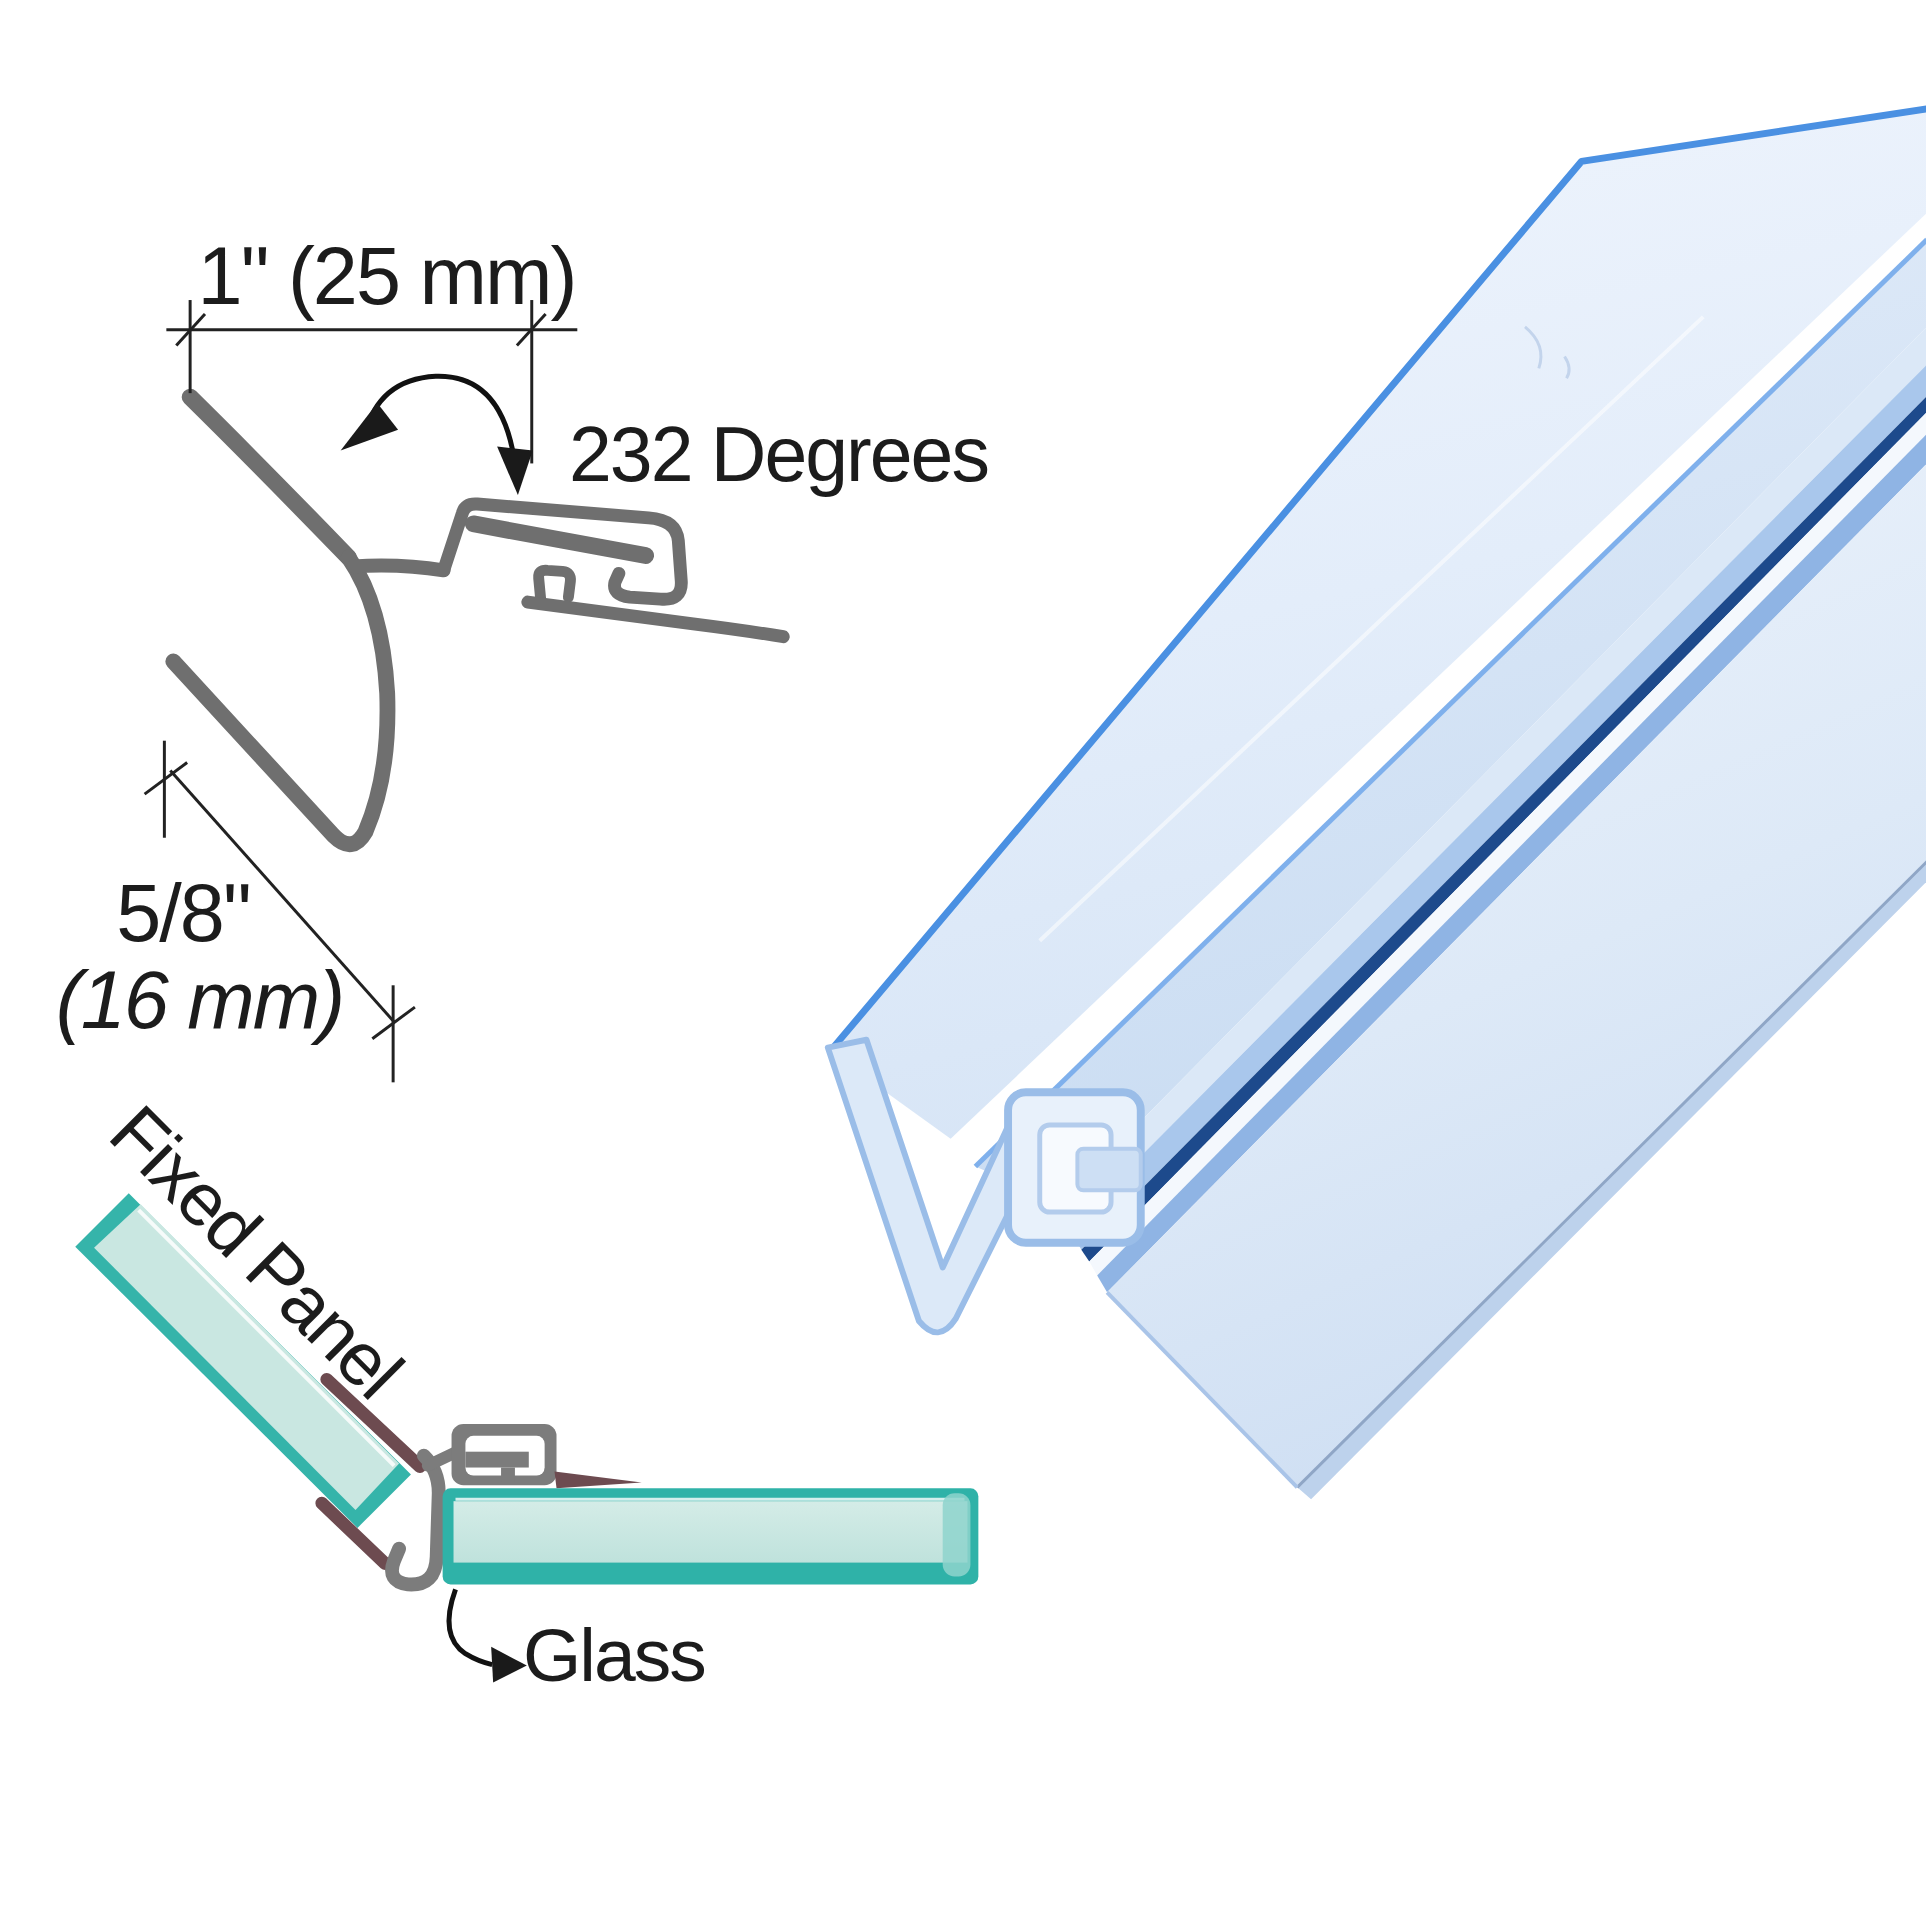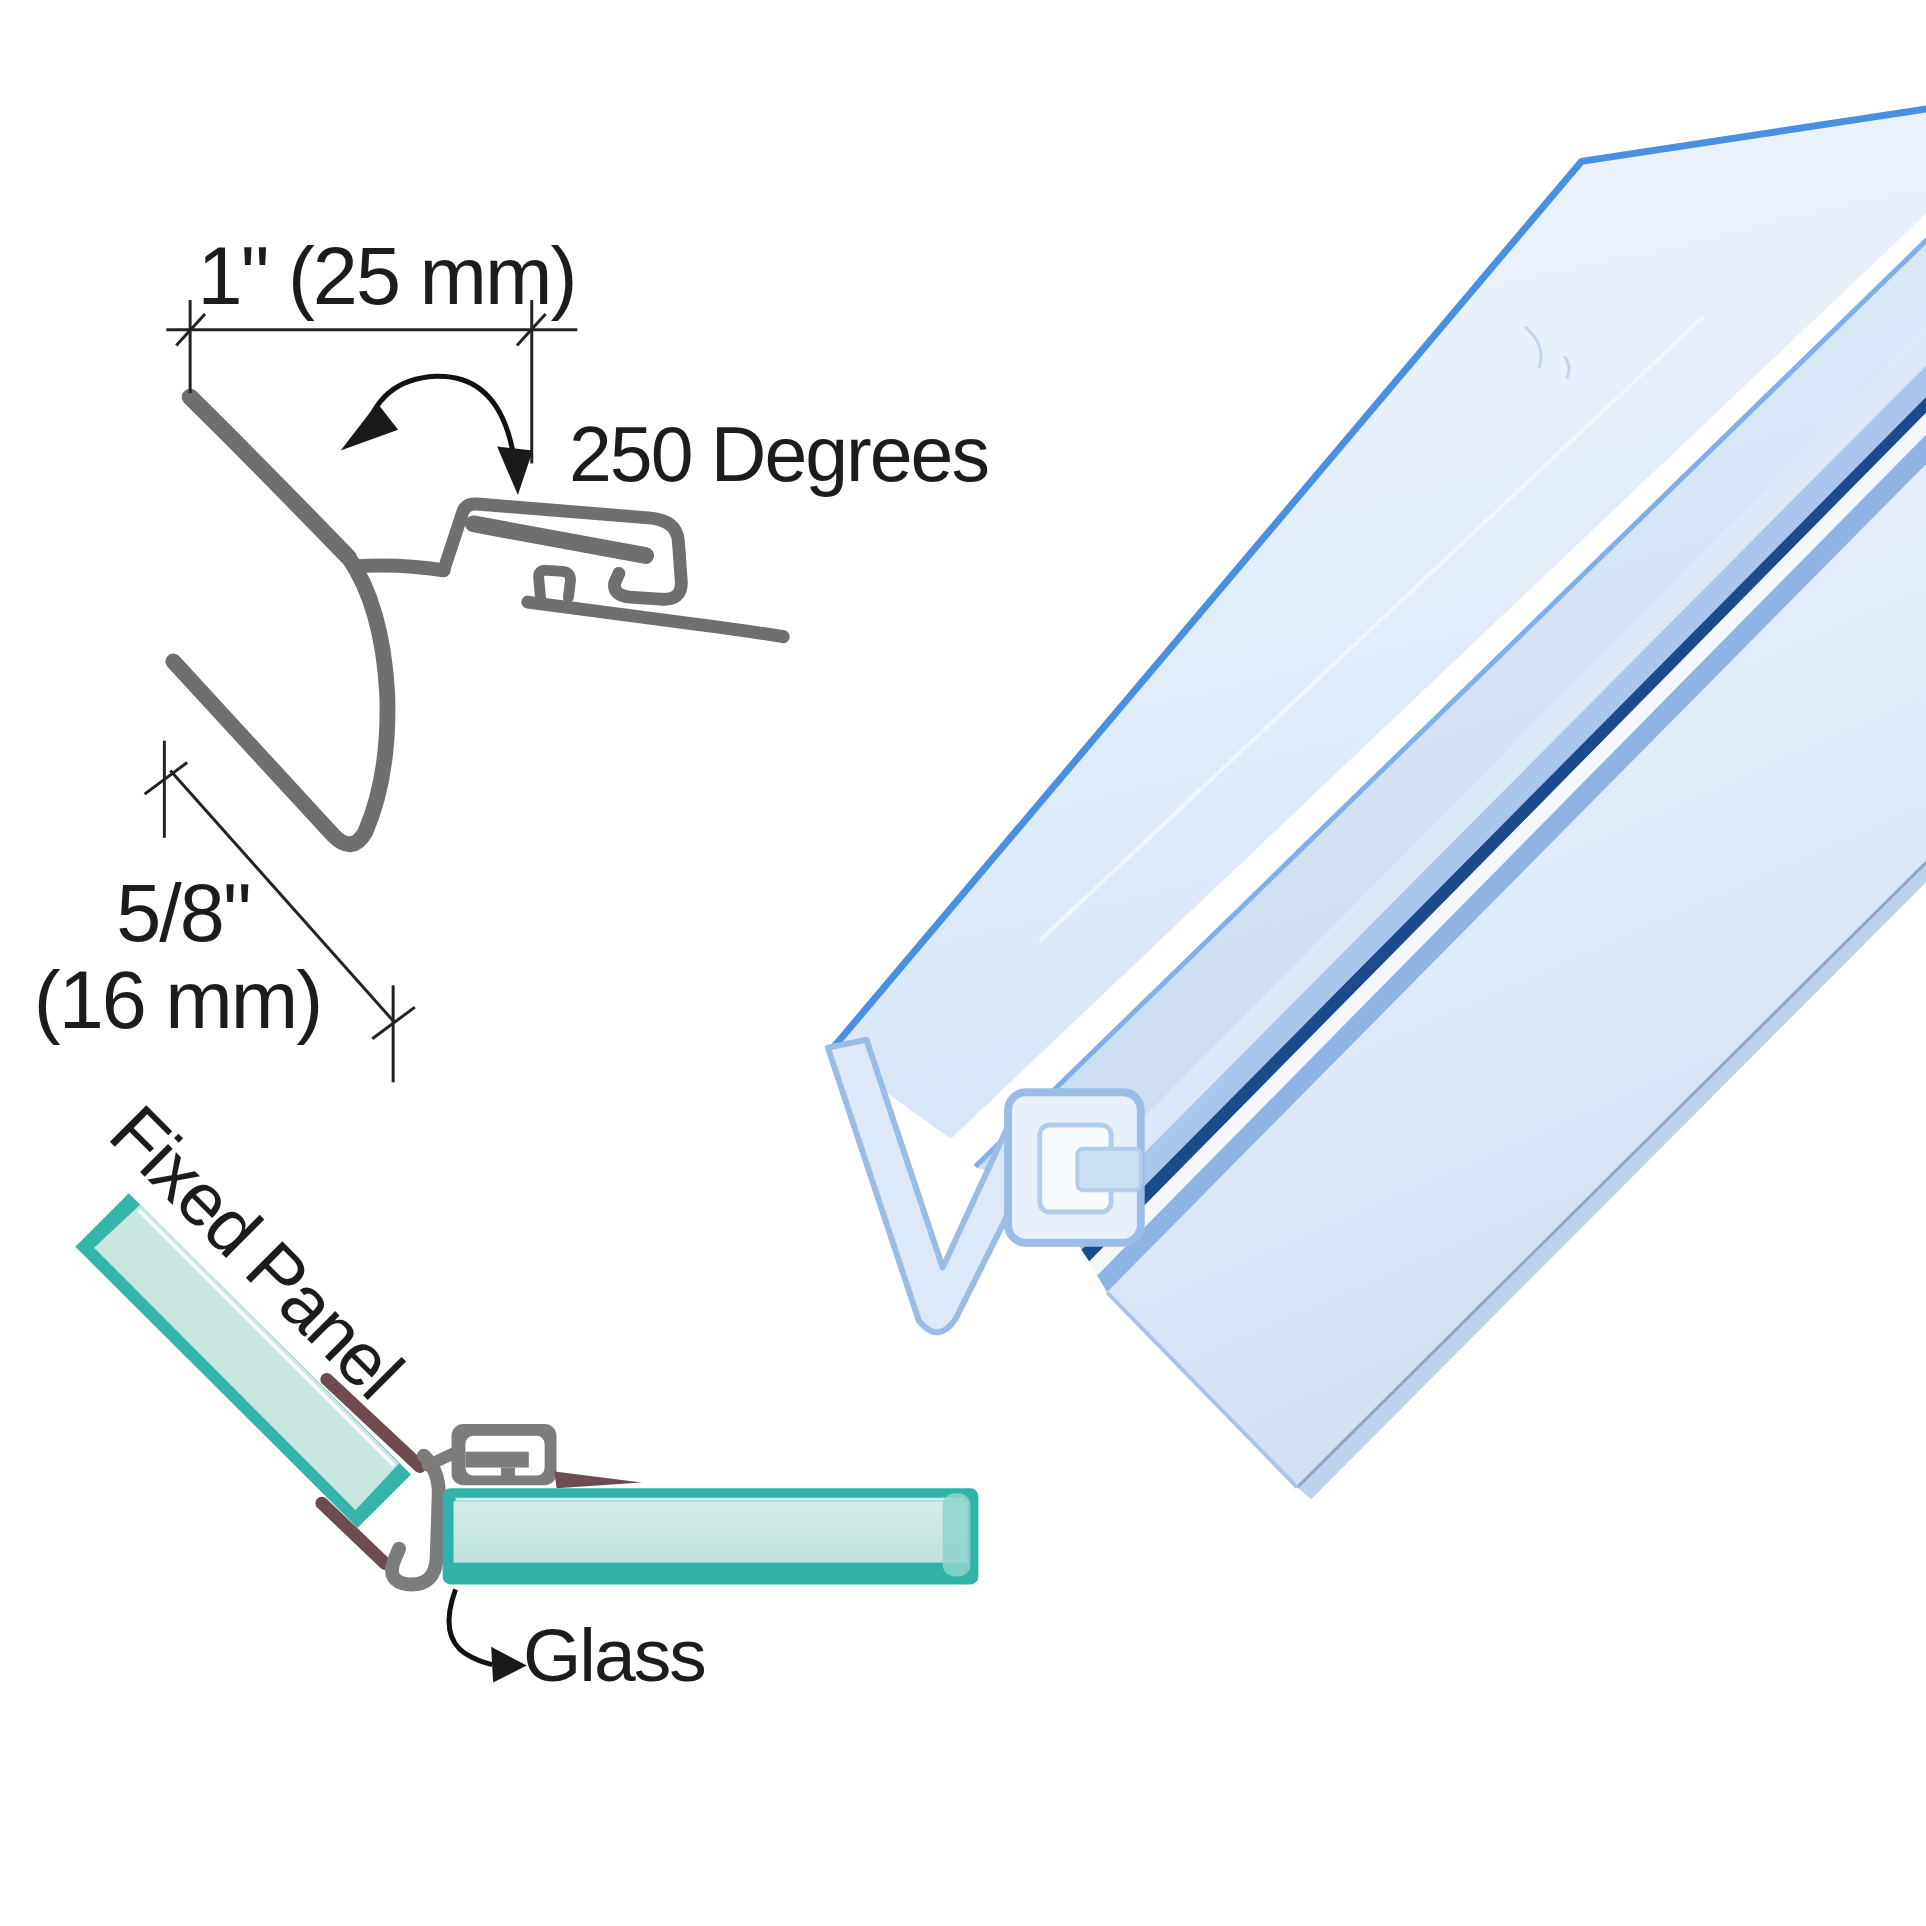--- a/index.html
+++ b/index.html
@@ -128,25 +128,25 @@
       <line x1="460" y1="1514" x2="974" y2="1514" stroke="#ffffff" stroke-width="3" opacity="0.8"></line>
       <rect x="952" y="1508" width="28" height="84" rx="12" fill="#8ed4cc" opacity="0.85"></rect>
 
       <path d="M460,1605 Q443,1652 470,1670 Q483,1678 497,1681" fill="none" stroke="#111111" stroke-width="5"></path>
       <polygon points="532,1682 496,1663 498,1699" fill="#1a1a1a"></polygon>
     </g>
   </svg>
 
   <div class="lbl dim-text center" style="left:149px;top:236px;width:475px;">1" (25 mm)</div>
 
-  <div class="lbl angle-text" style="left:569px;top:416px;">250 Degrees</div>
+  <div class="lbl angle-text" style="left:569px;top:416px;">232 Degrees</div>
 
   <div class="lbl dim-text center" style="left:79px;top:873px;width:208px;">5/8"</div>
 
-  <div class="lbl dim-text center" style="left:24px;top:960px;width:307px;">(16 mm)</div>
+  <div class="lbl dim-text center" style="left:46px;top:960px;width:307px;font-style:italic;">(16 mm)</div>
 
 
   <div class="lbl small-label rot45" style="left:150px;top:1093px;">Fixed Panel</div>
 
 
   <div class="lbl small-label" style="left:523px;top:1618px;">Glass</div>
 </div>
 
 
 </body></html>

